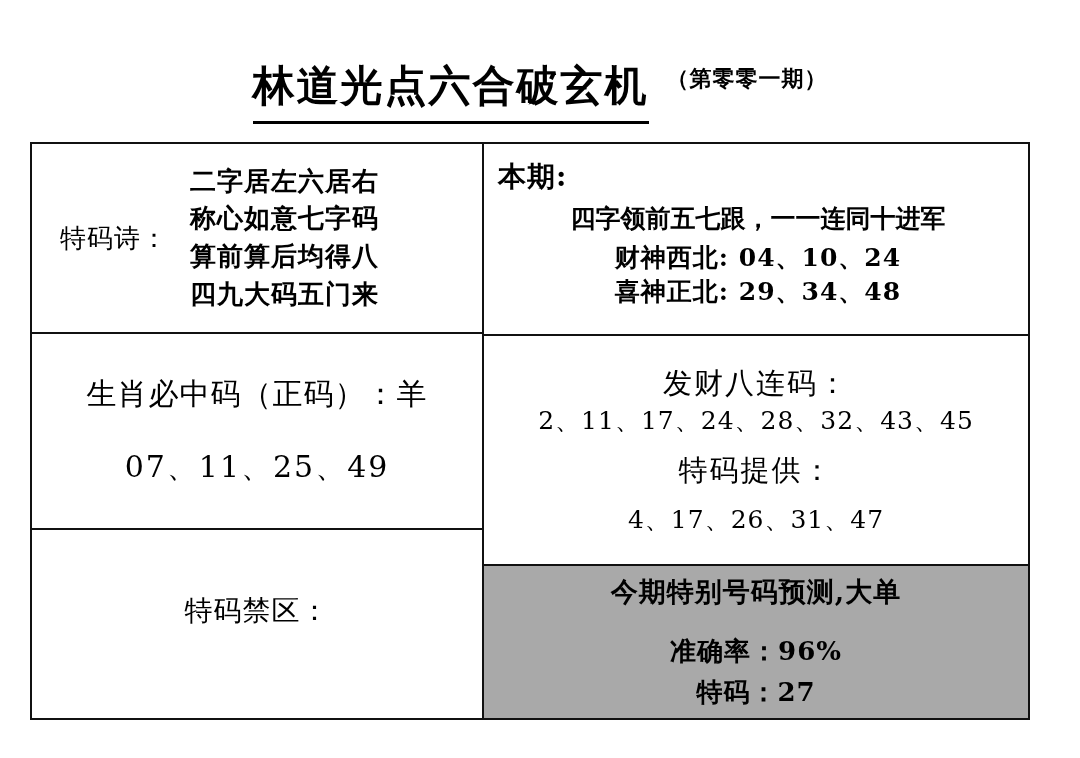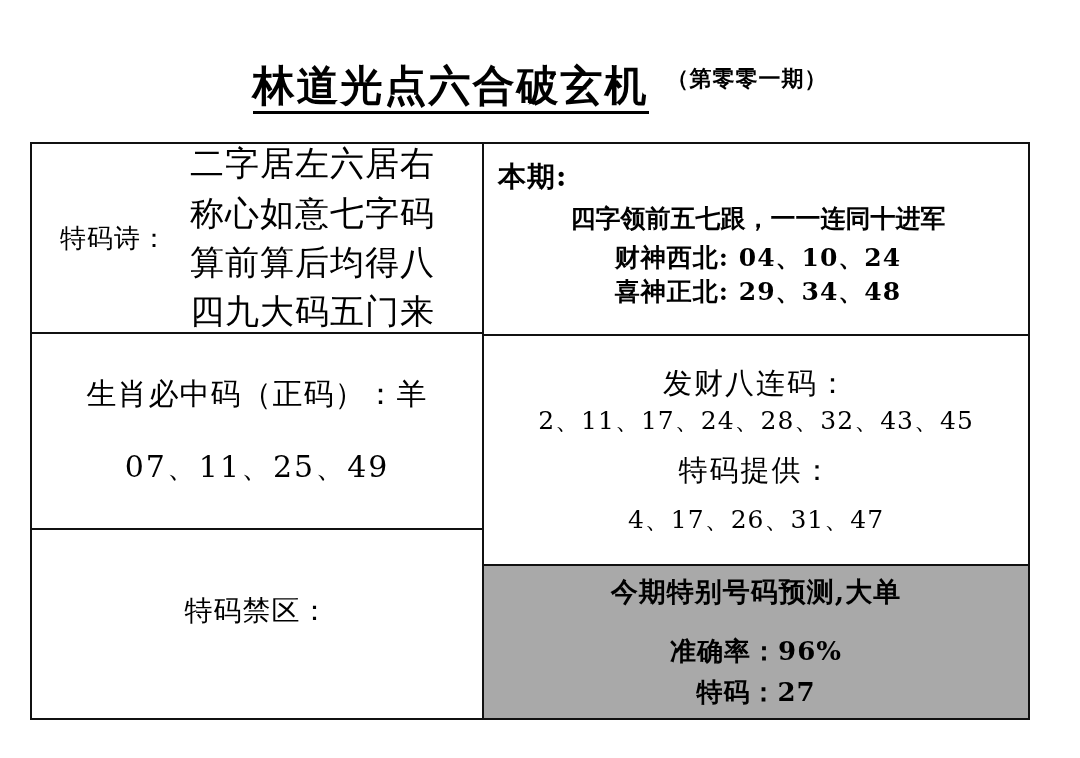--- a/index.html
+++ b/index.html
@@ -29,21 +29,21 @@
     width: 1080px;
     text-align: center;
     white-space: nowrap;
   }
   .title {
     display: inline-block;
     font-size: 42px;
     font-weight: bold;
     letter-spacing: 2px;
     border-bottom: 3px solid #000;
-    padding-bottom: 2px;
+    padding-bottom: 12px;
     line-height: 1.12;
     font-family: "DejaVu Serif", "Liberation Serif", serif;
   }
   .issue {
     display: inline-block;
     font-size: 22px;
     font-weight: bold;
     margin-left: 18px;
     vertical-align: 14px;
     letter-spacing: 1px;
@@ -87,24 +87,25 @@
     padding-left: 6px;
   }
   .poem-label {
     font-size: 26px;
     letter-spacing: 1px;
     width: 152px;
     text-align: center;
     flex: 0 0 auto;
   }
   .poem-lines {
-    font-size: 34px;
+    font-size: 26px;
     line-height: 1.45;
     letter-spacing: 1px;
     white-space: nowrap;
+    font-weight: bold;
   }
 
   .cell-zodiac {
     height: 196px;
     border-bottom: 2px solid #111;
     display: flex;
     flex-direction: column;
     align-items: center;
     justify-content: center;
   }

